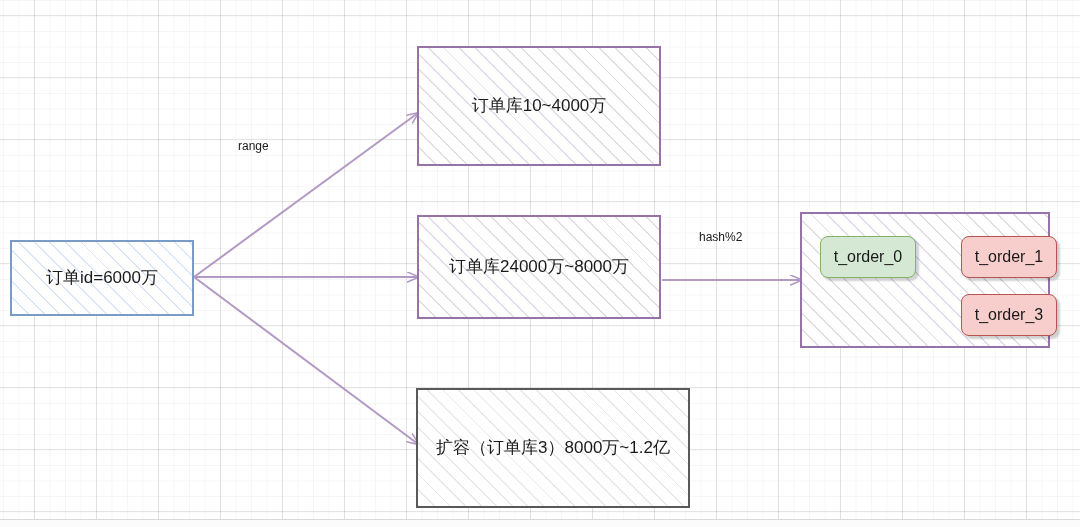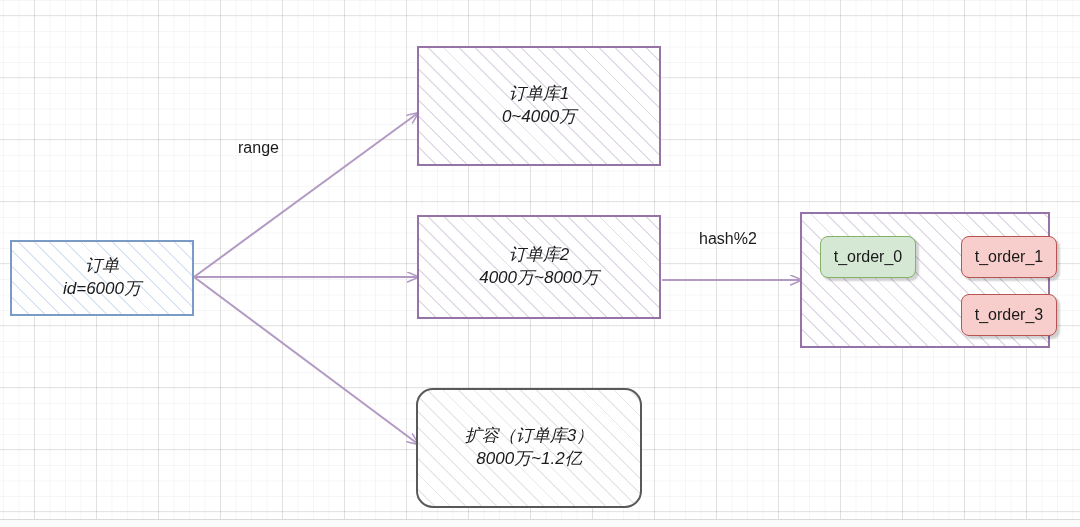--- a/index.html
+++ b/index.html
@@ -54,26 +54,25 @@
     width: 1080px;
     height: 527px;
     pointer-events: none;
   }
 
   
   .node {
     position: absolute;
     box-sizing: border-box;
     display: flex;
-    flex-direction: column;
+    flex-direction: row;
     align-items: center;
     justify-content: center;
     text-align: center;
     color: #1a1a1a;
-    font-style: italic;
   }
   .node .line {
     line-height: 1.35;
     white-space: nowrap;
   }
 
   
   .node-blue {
     border: 2px solid #7b9bc7;
     background-color: #ffffff;
@@ -143,21 +142,21 @@
   }
   .table-red {
     border: 1.5px solid #b85450;
     background: #f8cecc;
     margin-left: 21px;
   }
 
   
   .edge-label {
     position: absolute;
-    font-size: 16px;
+    font-size: 12px;
     color: #1a1a1a;
     background: transparent;
     white-space: nowrap;
   }
 </style>
 </head>
 <body>
 
 <div id="canvas">
 
@@ -190,21 +189,21 @@
   <div class="node node-purple" style="left:417px; top:46px; width:244px; height:120px;">
     <div class="line">订单库1</div>
     <div class="line">0~4000万</div>
   </div>
 
   <div class="node node-purple" style="left:417px; top:215px; width:244px; height:104px;">
     <div class="line">订单库2</div>
     <div class="line">4000万~8000万</div>
   </div>
 
-  <div class="node node-gray" style="left:416px; top:388px; width:226px; height:120px;border-radius:17px;">
+  <div class="node node-gray" style="left:416px; top:388px; width:274px; height:120px;">
     <div class="line">扩容（订单库3）</div>
     <div class="line">8000万~1.2亿</div>
   </div>
 
   <div id="tables-panel" style="left:800px; top:212px; width:250px; height:136px;padding-left:16px;">
 
     <div class="table-node table-green" style="left:18px; top:22px; width:96px; height:42px;">
       <span>t_order_0</span>
     </div>
 

